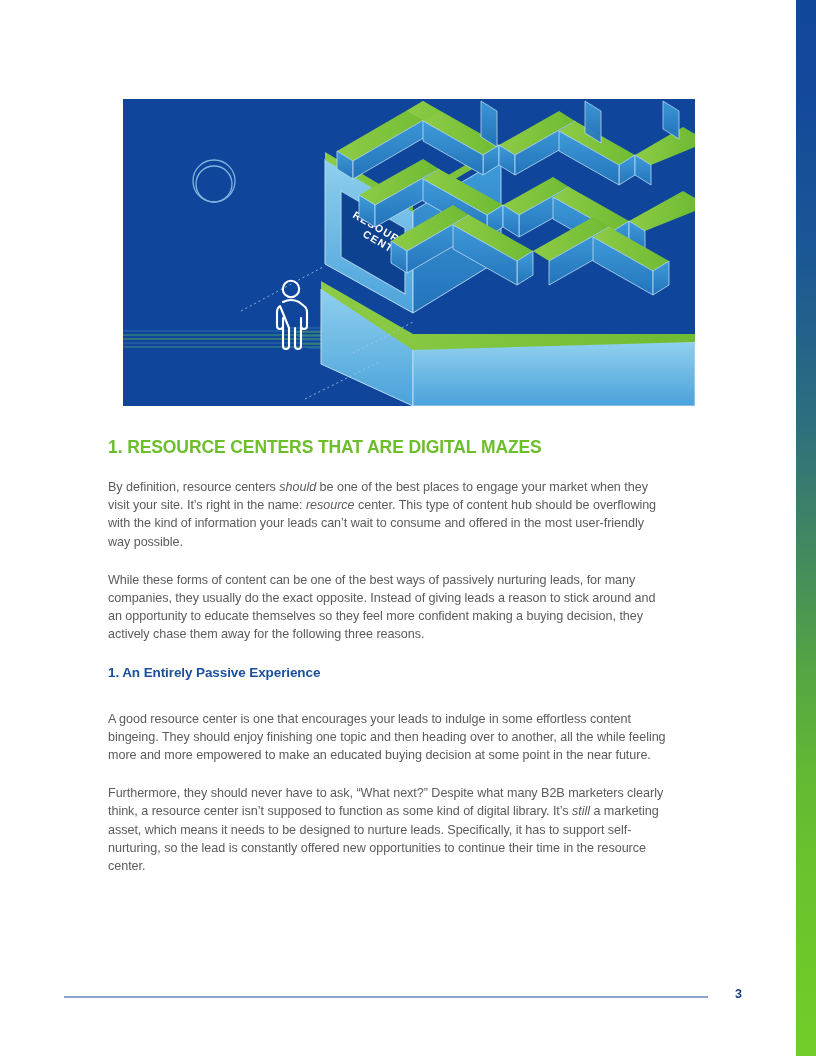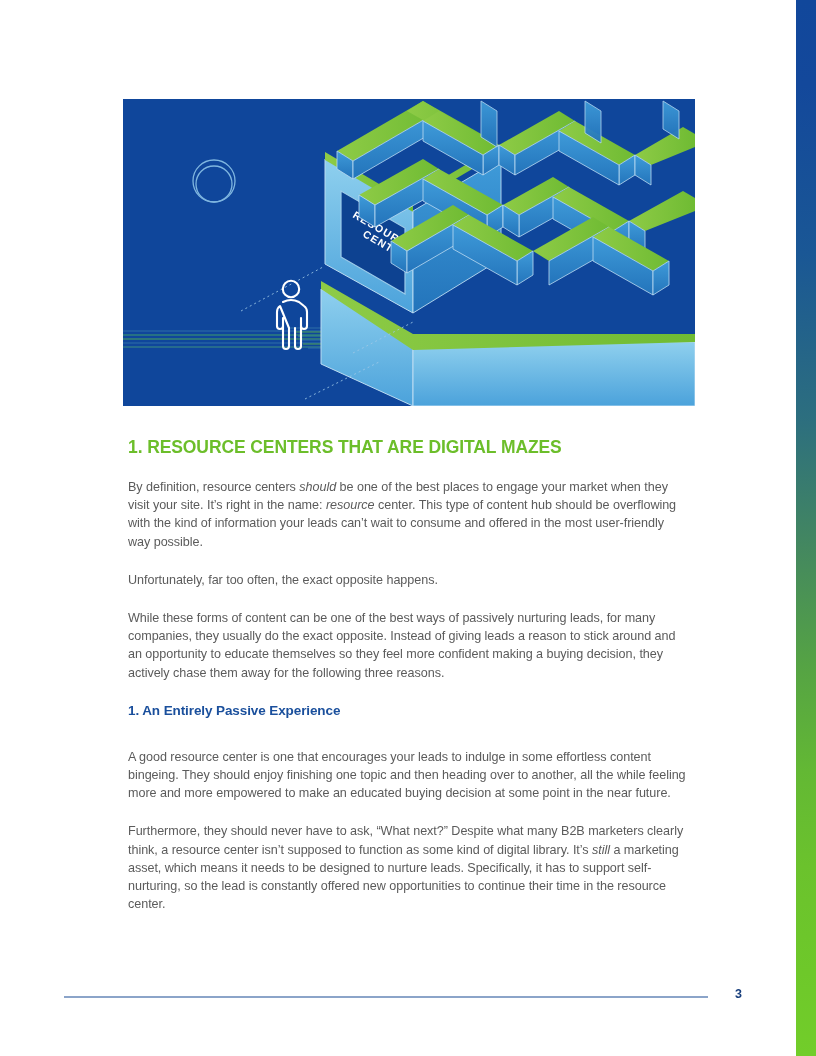--- a/index.html
+++ b/index.html
@@ -53,21 +53,21 @@
     width: 572px;
     height: 307px;
     background: #0f469b;
     overflow: hidden;
   }
   #hero svg { display: block; }
 
   
   #content {
     position: absolute;
-    left: 128px;
+    left: 108px;
     top: 436px;
     width: 572px;
   }
 
   h1.section-title {
     margin: 0 0 20px 0;
     font-size: 17.5px;
     line-height: 22px;
     font-weight: bold;
     letter-spacing: -0.1px;
@@ -267,23 +267,20 @@
   </div>
 
   <div id="content">
 
     <h1 class="section-title">1. RESOURCE CENTERS THAT ARE DIGITAL MAZES</h1>
 
     <p class="body">
       <span>By definition, resource centers </span><em>should</em><span> be one of the best places to engage your market when they visit your site. It’s right in the name: </span><em>resource</em><span> center. This type of content hub should be overflowing with the kind of information your leads can’t wait to consume and offered in the most user-friendly way possible.</span>
     </p>
 
-    <p class="body">
-      <span>Unfortunately, far too often, the exact opposite happens.</span>
-    </p>
 
     <p class="body">
       <span>While these forms of content can be one of the best ways of passively nurturing leads, for many companies, they usually do the exact opposite. Instead of giving leads a reason to stick around and an opportunity to educate themselves so they feel more confident making a buying decision, they actively chase them away for the following three reasons.</span>
     </p>
 
     <h2 class="sub-title gap-before-sub">1. An Entirely Passive Experience</h2>
 
     <p class="body">
       <span>A good resource center is one that encourages your leads to indulge in some effortless content bingeing. They should enjoy finishing one topic and then heading over to another, all the while feeling more and more empowered to make an educated buying decision at some point in the near future.</span>
     </p>

